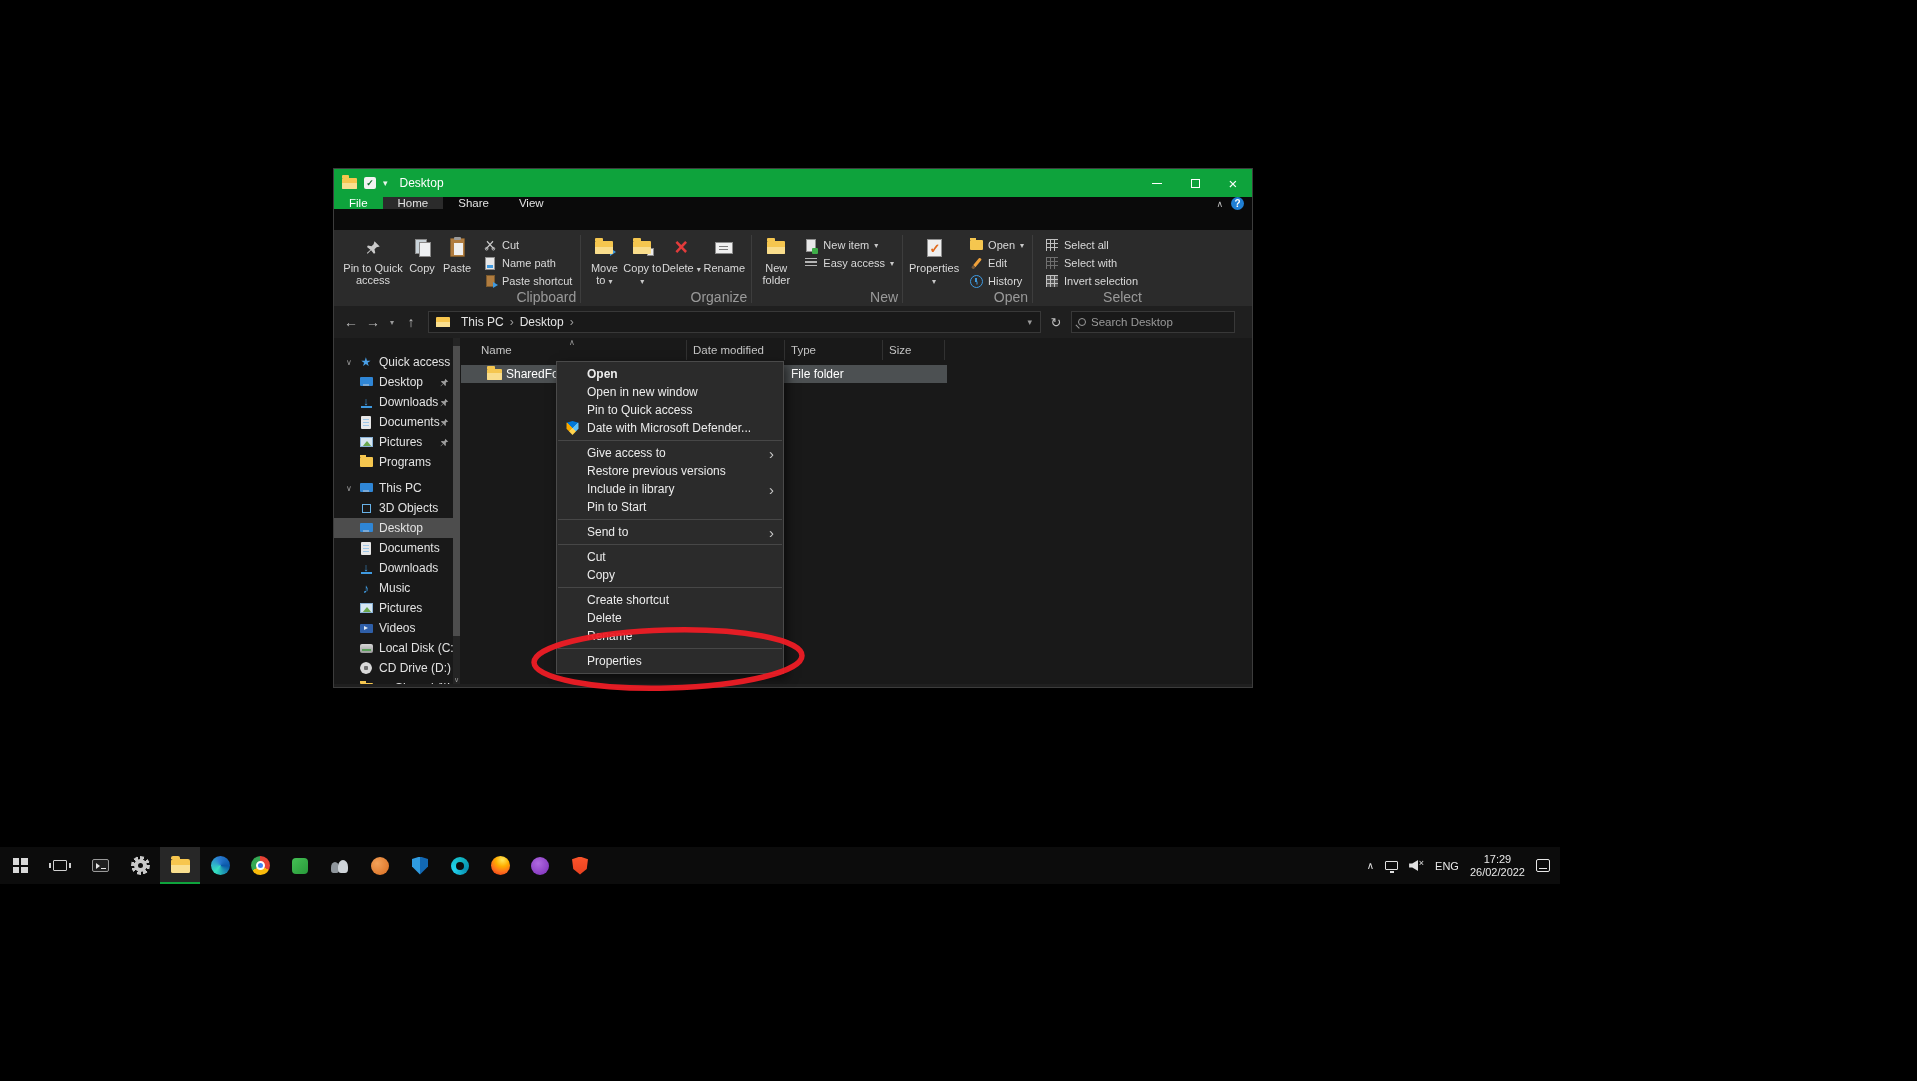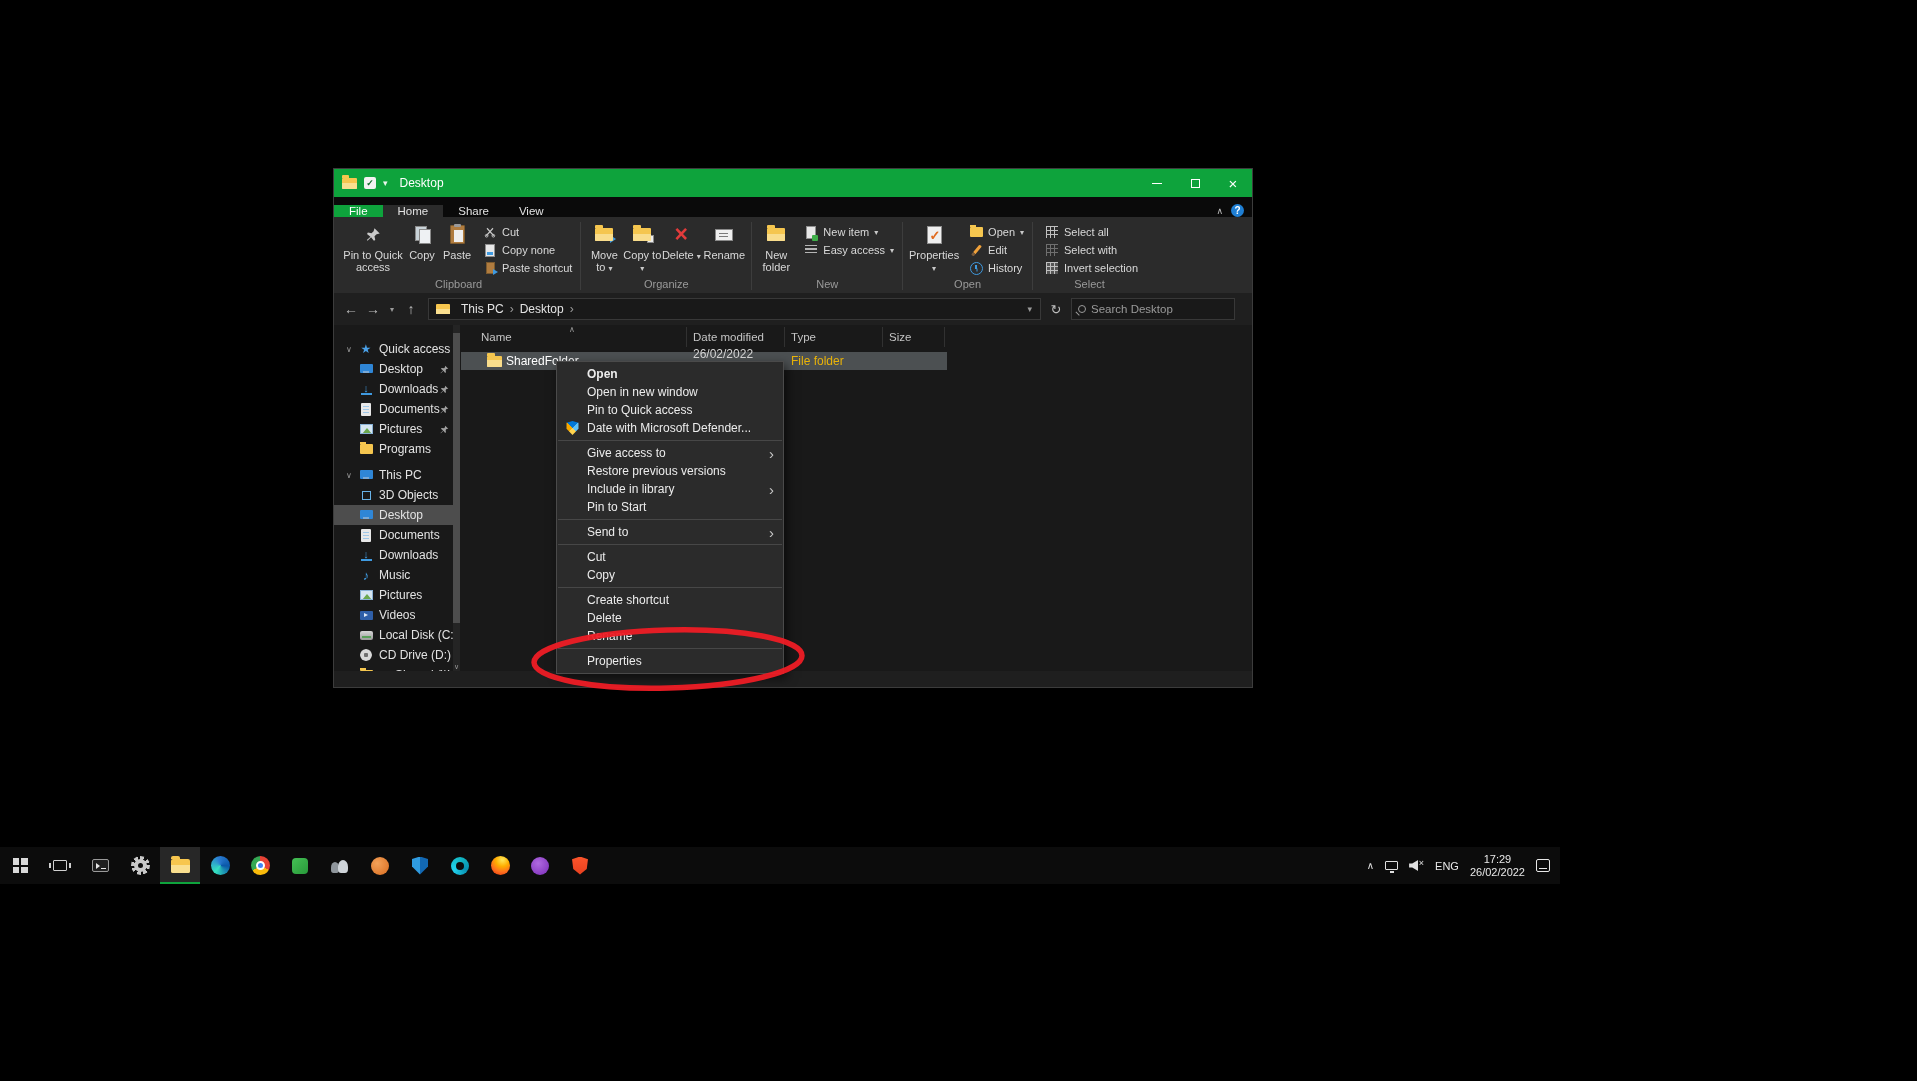--- a/index.html
+++ b/index.html
@@ -22,34 +22,34 @@
                display: flex; align-items: center; justify-content: center; }
   .qat-caret { color: #eaf6ee; font-size: 9px; }
   .title { color: #fff; margin-left: 12px; font-size: 12px; }
   .win-controls { margin-left: auto; display: flex; height: 100%; }
   .win-btn { width: 38px; height: 100%; display: flex; align-items: center; justify-content: center; cursor: default; }
   .min-glyph { width: 10px; height: 1px; background: #fff; display: block; }
   .max-glyph { width: 9px; height: 9px; border: 1px solid #fff; display: block; }
   .close-glyph { color: #fff; font-size: 15px; line-height: 1; }
 
   
-  .tabrow { height: 20px; background: #0a0a0a; display: flex; align-items: flex-end; font-size: 11.5px; }
+  .tabrow { height: 33px; background: #0a0a0a; display: flex; align-items: flex-start; font-size: 11.5px; }
   .tab { padding: 0 15px; display: flex; align-items: center; color: #e2e2e2; }
   .tab.file { background: var(--accent); color: #fff; }
   .tab.active { background: #2b2b2b; }
   .tabrow-right { margin-left: auto; display: flex; align-items: center; gap: 8px; padding-right: 8px; }
   .ribbon-collapse { color: #bdbdbd; font-size: 9px; }
   .help-circle { width: 13px; height: 13px; border-radius: 50%; background: #1f7fd4; color: #fff; font-size: 10px; font-weight: bold;
                  display: flex; align-items: center; justify-content: center; }
 
   
   .ribbon { height: 76px; background: #2b2b2b; display: flex; padding: 2px 2px 0 4px; }
   .rgroup { display: flex; flex-direction: column; padding: 0 3px; }
   .rg-content { display: flex; align-items: flex-start; flex: 1; }
-  .rg-label { text-align: center; font-size: 11px; color: #9a9a9a; height: 16px; line-height: 15px; }
+  .rg-label { text-align: right; font-size: 14px; color: #9a9a9a; height: 16px; line-height: 15px; }
   .rg-sep { width: 1px; background: #3d3d3d; margin: 3px 1px; }
 
   .big-btn { display: flex; flex-direction: column; align-items: center; padding-top: 3px; color: #d9d9d9; font-size: 11px; }
   .bicon { height: 25px; display: flex; align-items: center; justify-content: center; }
   .bb-label { text-align: center; line-height: 12px; margin-top: 2px; }
   .caret { font-size: 8px; color: #c9c9c9; }
 
   .mini-col { display: flex; flex-direction: column; padding-top: 4px; margin-left: 4px; }
   .mini-btn { display: flex; align-items: center; gap: 5px; height: 18px; padding: 0 4px; color: #d9d9d9; font-size: 11px; white-space: nowrap; }
   .micon { width: 14px; height: 14px; flex: none; position: relative; display: flex; align-items: center; justify-content: center; }
@@ -142,21 +142,21 @@
   .hcol-name { width: 226px; padding-left: 20px; position: relative; }
   .hcol-name .sort { position: absolute; left: 108px; top: -2px; font-size: 8px; color: #9a9a9a; }
   .hcol-date { width: 98px; padding-left: 6px; }
   .hcol-type { width: 98px; padding-left: 6px; }
   .hcol-size { width: 62px; padding-left: 6px; }
   .file-row { display: flex; align-items: center; height: 18px; margin-top: 5px; width: 486px; font-size: 12px; }
   .file-row.selected { background: #4c5052; }
   .file-row .row-ico { margin-left: 26px; margin-right: 4px; flex: none; }
   .cell-name { width: 181px; color: #fff; }
   .cell-date { width: 98px; padding-left: 6px; color: #d8d8d8; }
-  .cell-type { width: 98px; padding-left: 6px; color: #eab308; }
+  .cell-type { width: 98px; padding-left: 6px; color: #ffffff; }
   .cell-size { width: 56px; padding-left: 6px; color: #d8d8d8; }
 
   
   .statusbar { height: 20px; background: #1f1f1f; border-top: 1px solid #131313; display: flex; align-items: center; padding-left: 12px; font-size: 11px; color: #cfcfcf; }
   .st-sep { width: 1px; height: 12px; background: #5a5a5a; margin: 0 9px; }
   .view-btns { margin-left: auto; margin-right: 12px; display: flex; gap: 5px; }
   .view-btn { width: 22px; height: 16px; display: flex; align-items: center; justify-content: center; }
   .view-btn.sel { background: #353535; box-shadow: 0 0 0 1px #7a7a7a; }
   .vd { width: 14px; height: 11px; background: repeating-linear-gradient(#b8b8b8 0 2px, transparent 2px 4px); }
   .vt { width: 13px; height: 11px; border: 1.5px solid #b8c8d8; background: linear-gradient(#b8c8d8, #b8c8d8) center / 6px 4px no-repeat; }
@@ -291,21 +291,21 @@
                     <circle cx="3.5" cy="13" r="1.8" fill="none" stroke="#c9c9c9" stroke-width="1.2"></circle>
                     <circle cx="12.5" cy="13" r="1.8" fill="none" stroke="#c9c9c9" stroke-width="1.2"></circle>
                   </svg>
                 </span>
               <span>Cut</span>
             </div>
             <div class="mini-btn">
               <span class="micon">
                   <span class="i-page link"></span>
                 </span>
-              <span>Copy none</span>
+              <span>Name path</span>
             </div>
             <div class="mini-btn">
               <span class="micon">
                   <span class="i-clip-sm"></span>
                 </span>
               <span>Paste shortcut</span>
             </div>
           </div>
         </div>
         <div class="rg-label">Clipboard</div>

